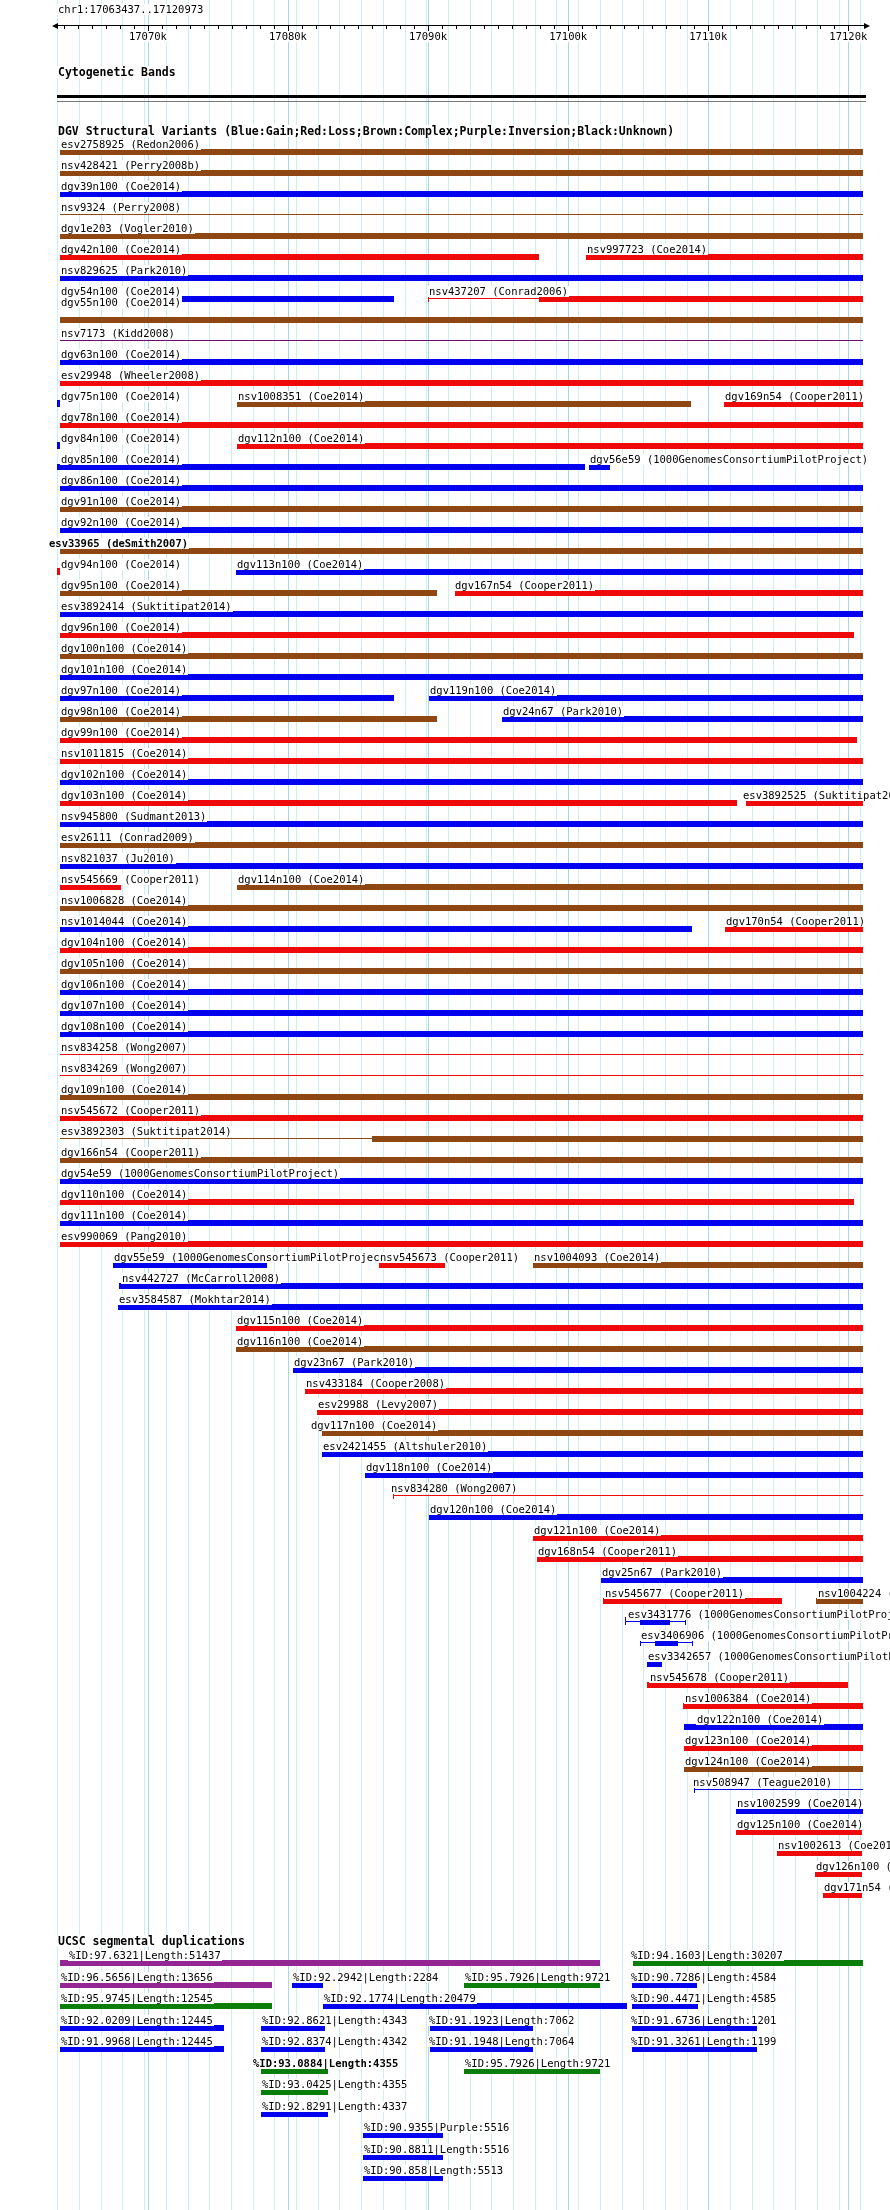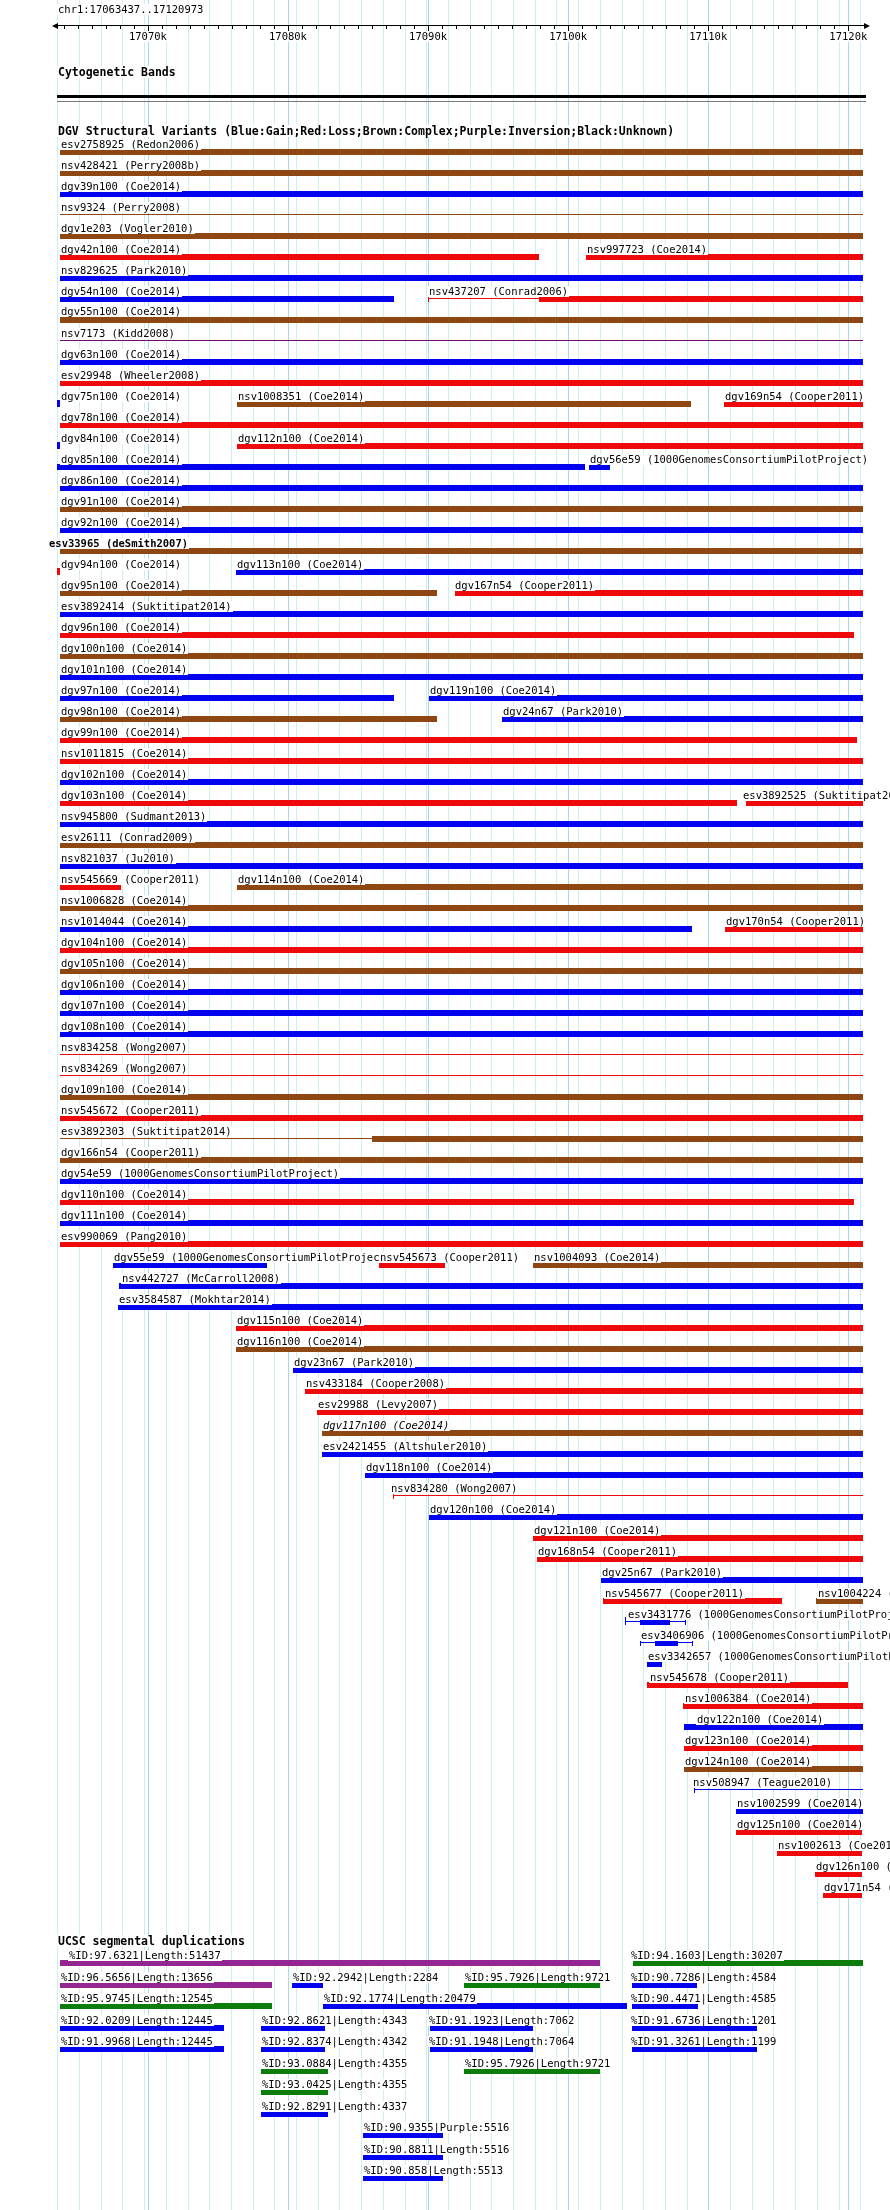--- a/index.html
+++ b/index.html
@@ -180,21 +180,21 @@
         </div>
         <div>
           <div class="txt" style="left: 60px; top: 286px;">dgv54n100 (Coe2014)</div>
           <div class="shape" style="left: 60px; top: 296px; width: 334px; height: 6px; background: rgb(2, 2, 238);"></div>
           <div class="txt" style="left: 428px; top: 286px;">nsv437207 (Conrad2006)</div>
           <div class="shape" style="left: 428px; top: 294px; width: 1px; height: 8px; background: rgb(238, 10, 10);"></div>
           <div class="shape" style="left: 428px; top: 298px; width: 111px; height: 1px; background: rgb(238, 10, 10);"></div>
           <div class="shape" style="left: 539px; top: 296px; width: 324px; height: 6px; background: rgb(238, 10, 10);"></div>
         </div>
         <div>
-          <div class="txt" style="left: 60px; top: 306px; text-align: right;">dgv55n100 (Coe2014)</div>
+          <div class="txt" style="left: 60px; top: 297px; text-align: right;">dgv55n100 (Coe2014)</div>
           <div class="shape" style="left: 60px; top: 317px; width: 803px; height: 6px; background: rgb(142, 70, 19);"></div>
         </div>
         <div>
           <div class="txt" style="left: 60px; top: 328px;">nsv7173 (Kidd2008)</div>
           <div class="shape" style="left: 60px; top: 340px; width: 803px; height: 1px; background: rgb(106, 13, 106);"></div>
         </div>
         <div>
           <div class="txt" style="left: 60px; top: 349px;">dgv63n100 (Coe2014)</div>
           <div class="shape" style="left: 60px; top: 359px; width: 803px; height: 6px; background: rgb(2, 2, 238);"></div>
         </div>
@@ -419,21 +419,21 @@
         </div>
         <div>
           <div class="txt" style="left: 305px; top: 1378px;">nsv433184 (Cooper2008)</div>
           <div class="shape" style="left: 305px; top: 1388px; width: 558px; height: 6px; background: rgb(238, 10, 10);"></div>
         </div>
         <div>
           <div class="txt" style="left: 317px; top: 1399px;">esv29988 (Levy2007)</div>
           <div class="shape" style="left: 317px; top: 1409px; width: 546px; height: 6px; background: rgb(238, 10, 10);"></div>
         </div>
         <div>
-          <div class="txt" style="left: 322px; top: 1420px; font-style: italic;">dgv117n100 (Coe2014)</div>
+          <div class="txt" style="left: 310px; top: 1420px;">dgv117n100 (Coe2014)</div>
           <div class="shape" style="left: 322px; top: 1430px; width: 541px; height: 6px; background: rgb(142, 70, 19);"></div>
         </div>
         <div>
           <div class="txt" style="left: 322px; top: 1441px;">esv2421455 (Altshuler2010)</div>
           <div class="shape" style="left: 322px; top: 1451px; width: 541px; height: 6px; background: rgb(2, 2, 238);"></div>
         </div>
         <div>
           <div class="txt" style="left: 365px; top: 1462px;">dgv118n100 (Coe2014)</div>
           <div class="shape" style="left: 365px; top: 1472px; width: 498px; height: 6px; background: rgb(2, 2, 238);"></div>
         </div>
@@ -568,21 +568,21 @@
           <div class="txt" style="left: 60px; top: 2036px;">%ID:91.9968|Length:12445</div>
           <div class="shape" style="left: 60px; top: 2046px; width: 164px; height: 6px; background: rgb(2, 2, 238);"></div>
           <div class="txt" style="left: 261px; top: 2036px;">%ID:92.8374|Length:4342</div>
           <div class="shape" style="left: 261px; top: 2046px; width: 64px; height: 6px; background: rgb(2, 2, 238);"></div>
           <div class="txt" style="left: 428px; top: 2036px;">%ID:91.1948|Length:7064</div>
           <div class="shape" style="left: 430px; top: 2046px; width: 103px; height: 6px; background: rgb(2, 2, 238);"></div>
           <div class="txt" style="left: 630px; top: 2036px;">%ID:91.3261|Length:1199</div>
           <div class="shape" style="left: 632px; top: 2046px; width: 125px; height: 6px; background: rgb(2, 2, 238);"></div>
         </div>
         <div>
-          <div class="txt" style="left: 261px; top: 2058px;">%ID:93.0884|Length:4355</div>
+          <div class="txt" style="left: 252px; top: 2058px; font-weight: bold;">%ID:93.0884|Length:4355</div>
           <div class="shape" style="left: 261px; top: 2068px; width: 67px; height: 6px; background: rgb(10, 125, 10);"></div>
           <div class="txt" style="left: 464px; top: 2058px;">%ID:95.7926|Length:9721</div>
           <div class="shape" style="left: 464px; top: 2068px; width: 136px; height: 6px; background: rgb(10, 125, 10);"></div>
         </div>
         <div>
           <div class="txt" style="left: 261px; top: 2079px;">%ID:93.0425|Length:4355</div>
           <div class="shape" style="left: 261px; top: 2089px; width: 67px; height: 6px; background: rgb(10, 125, 10);"></div>
         </div>
         <div>
           <div class="txt" style="left: 261px; top: 2101px;">%ID:92.8291|Length:4337</div>

